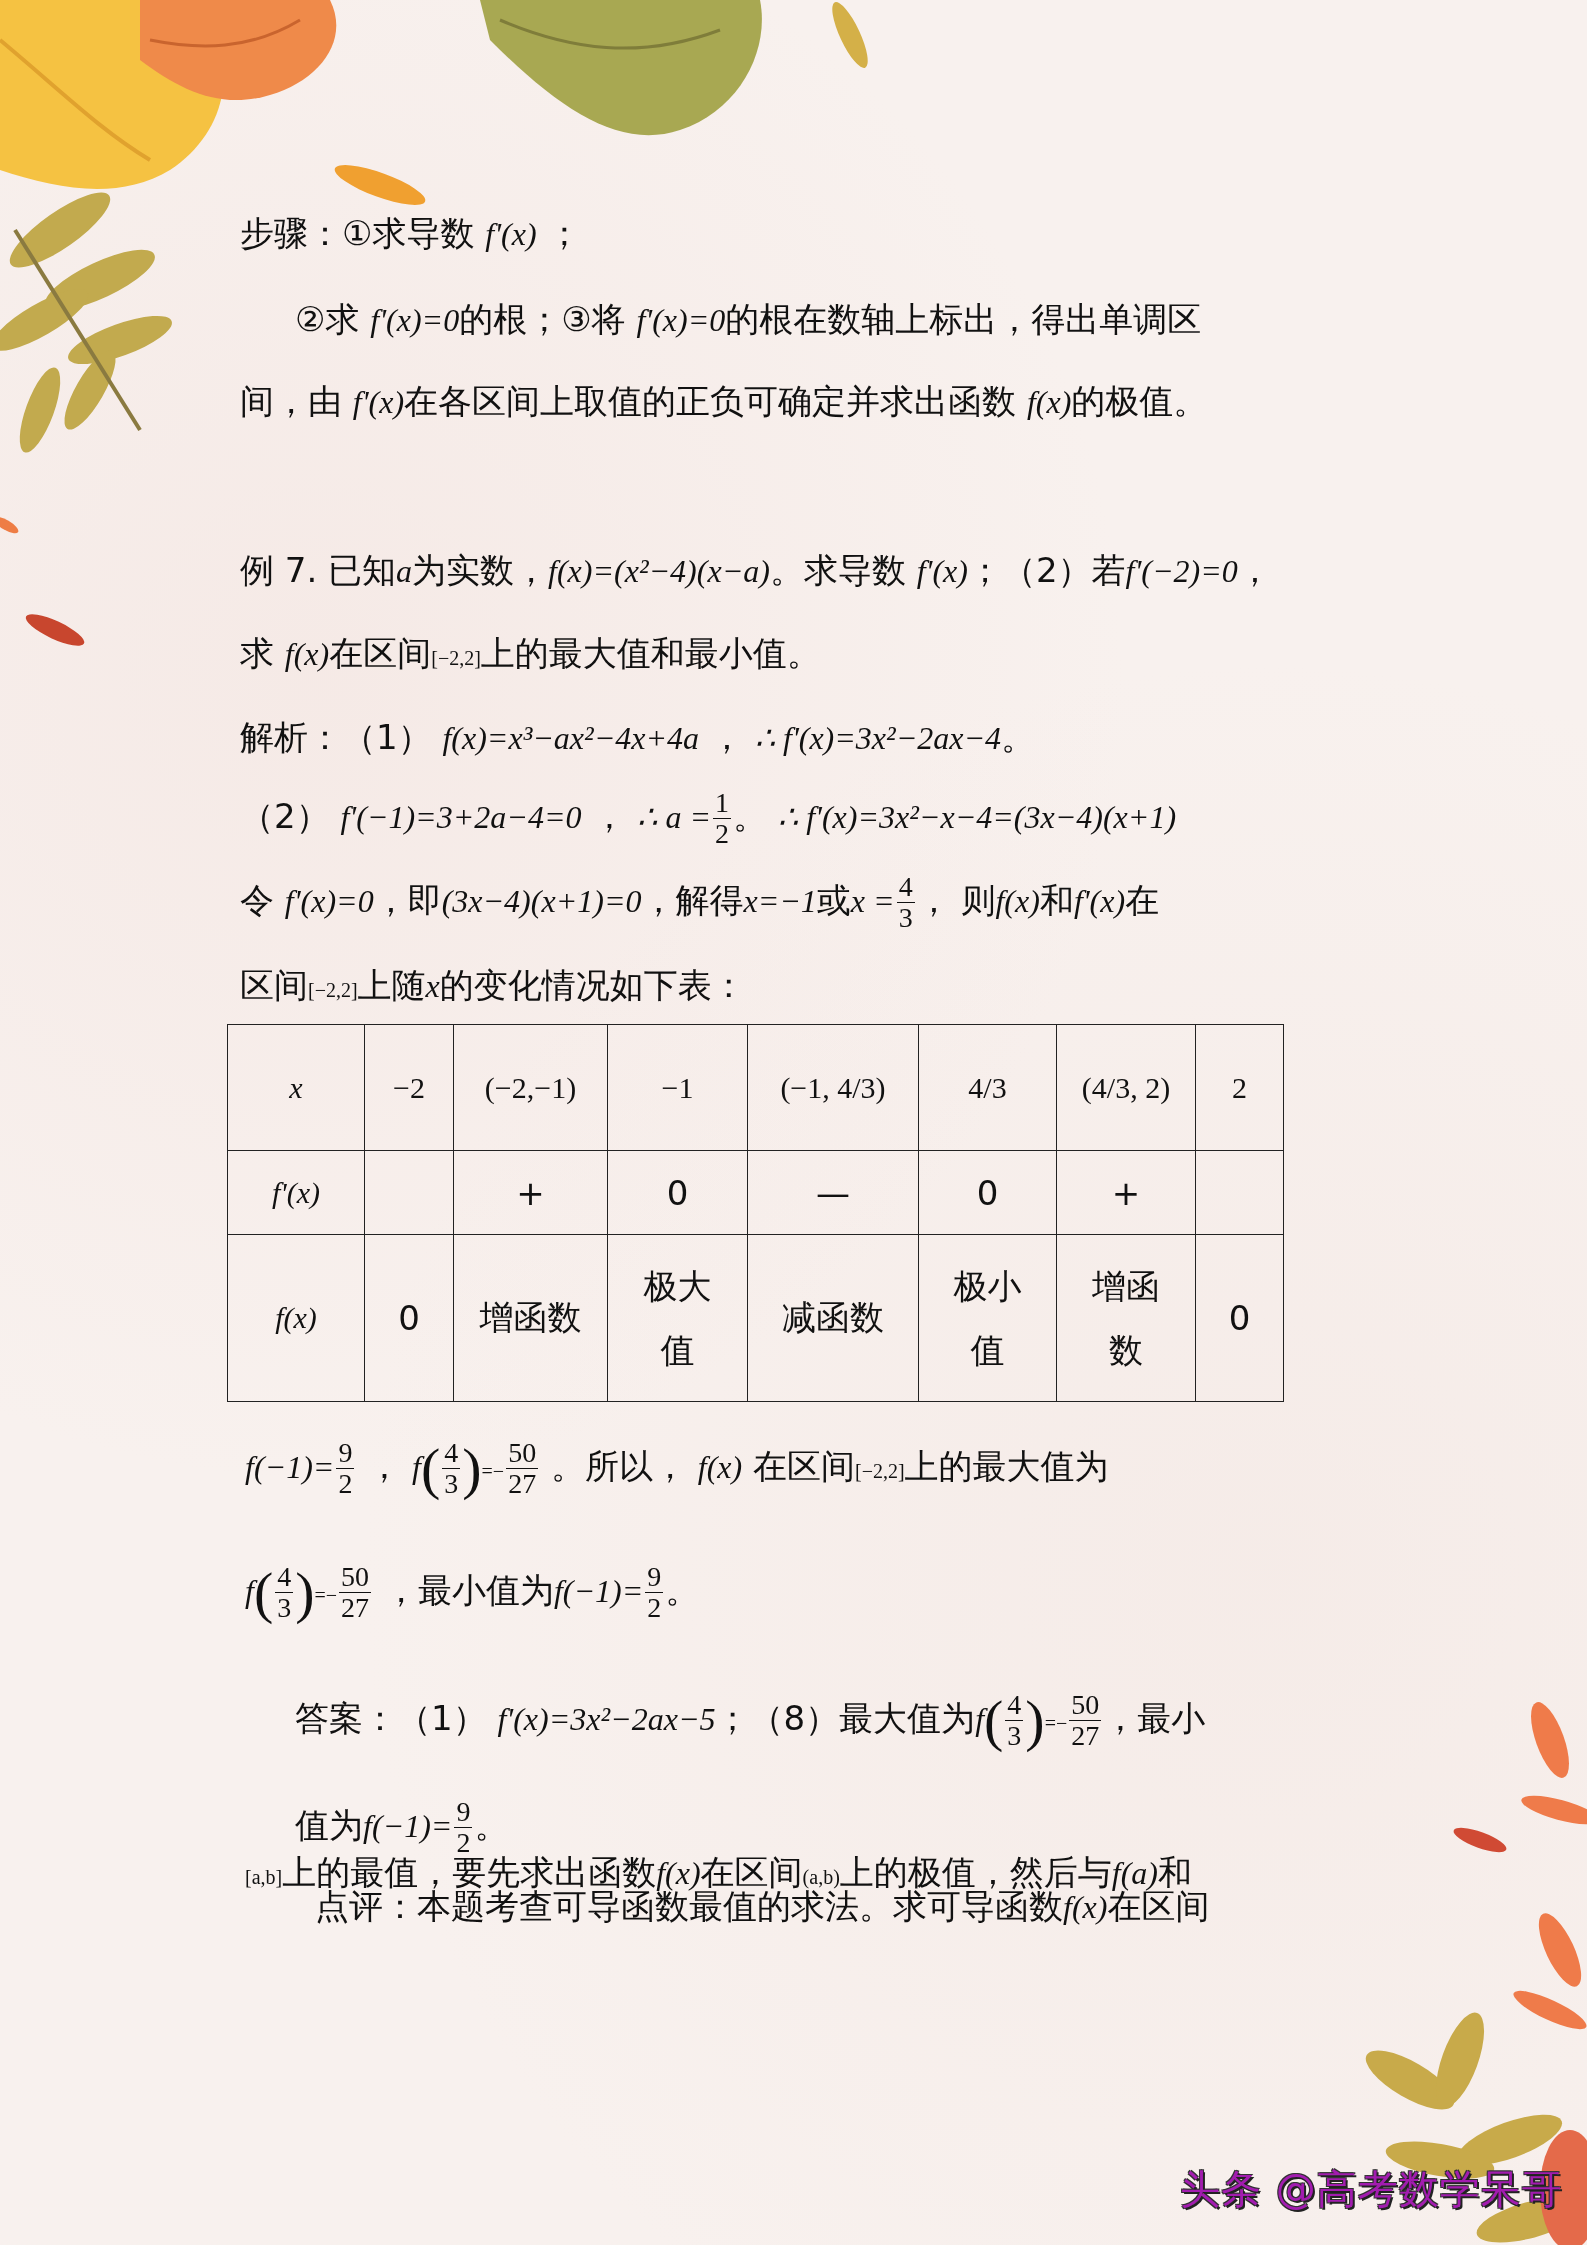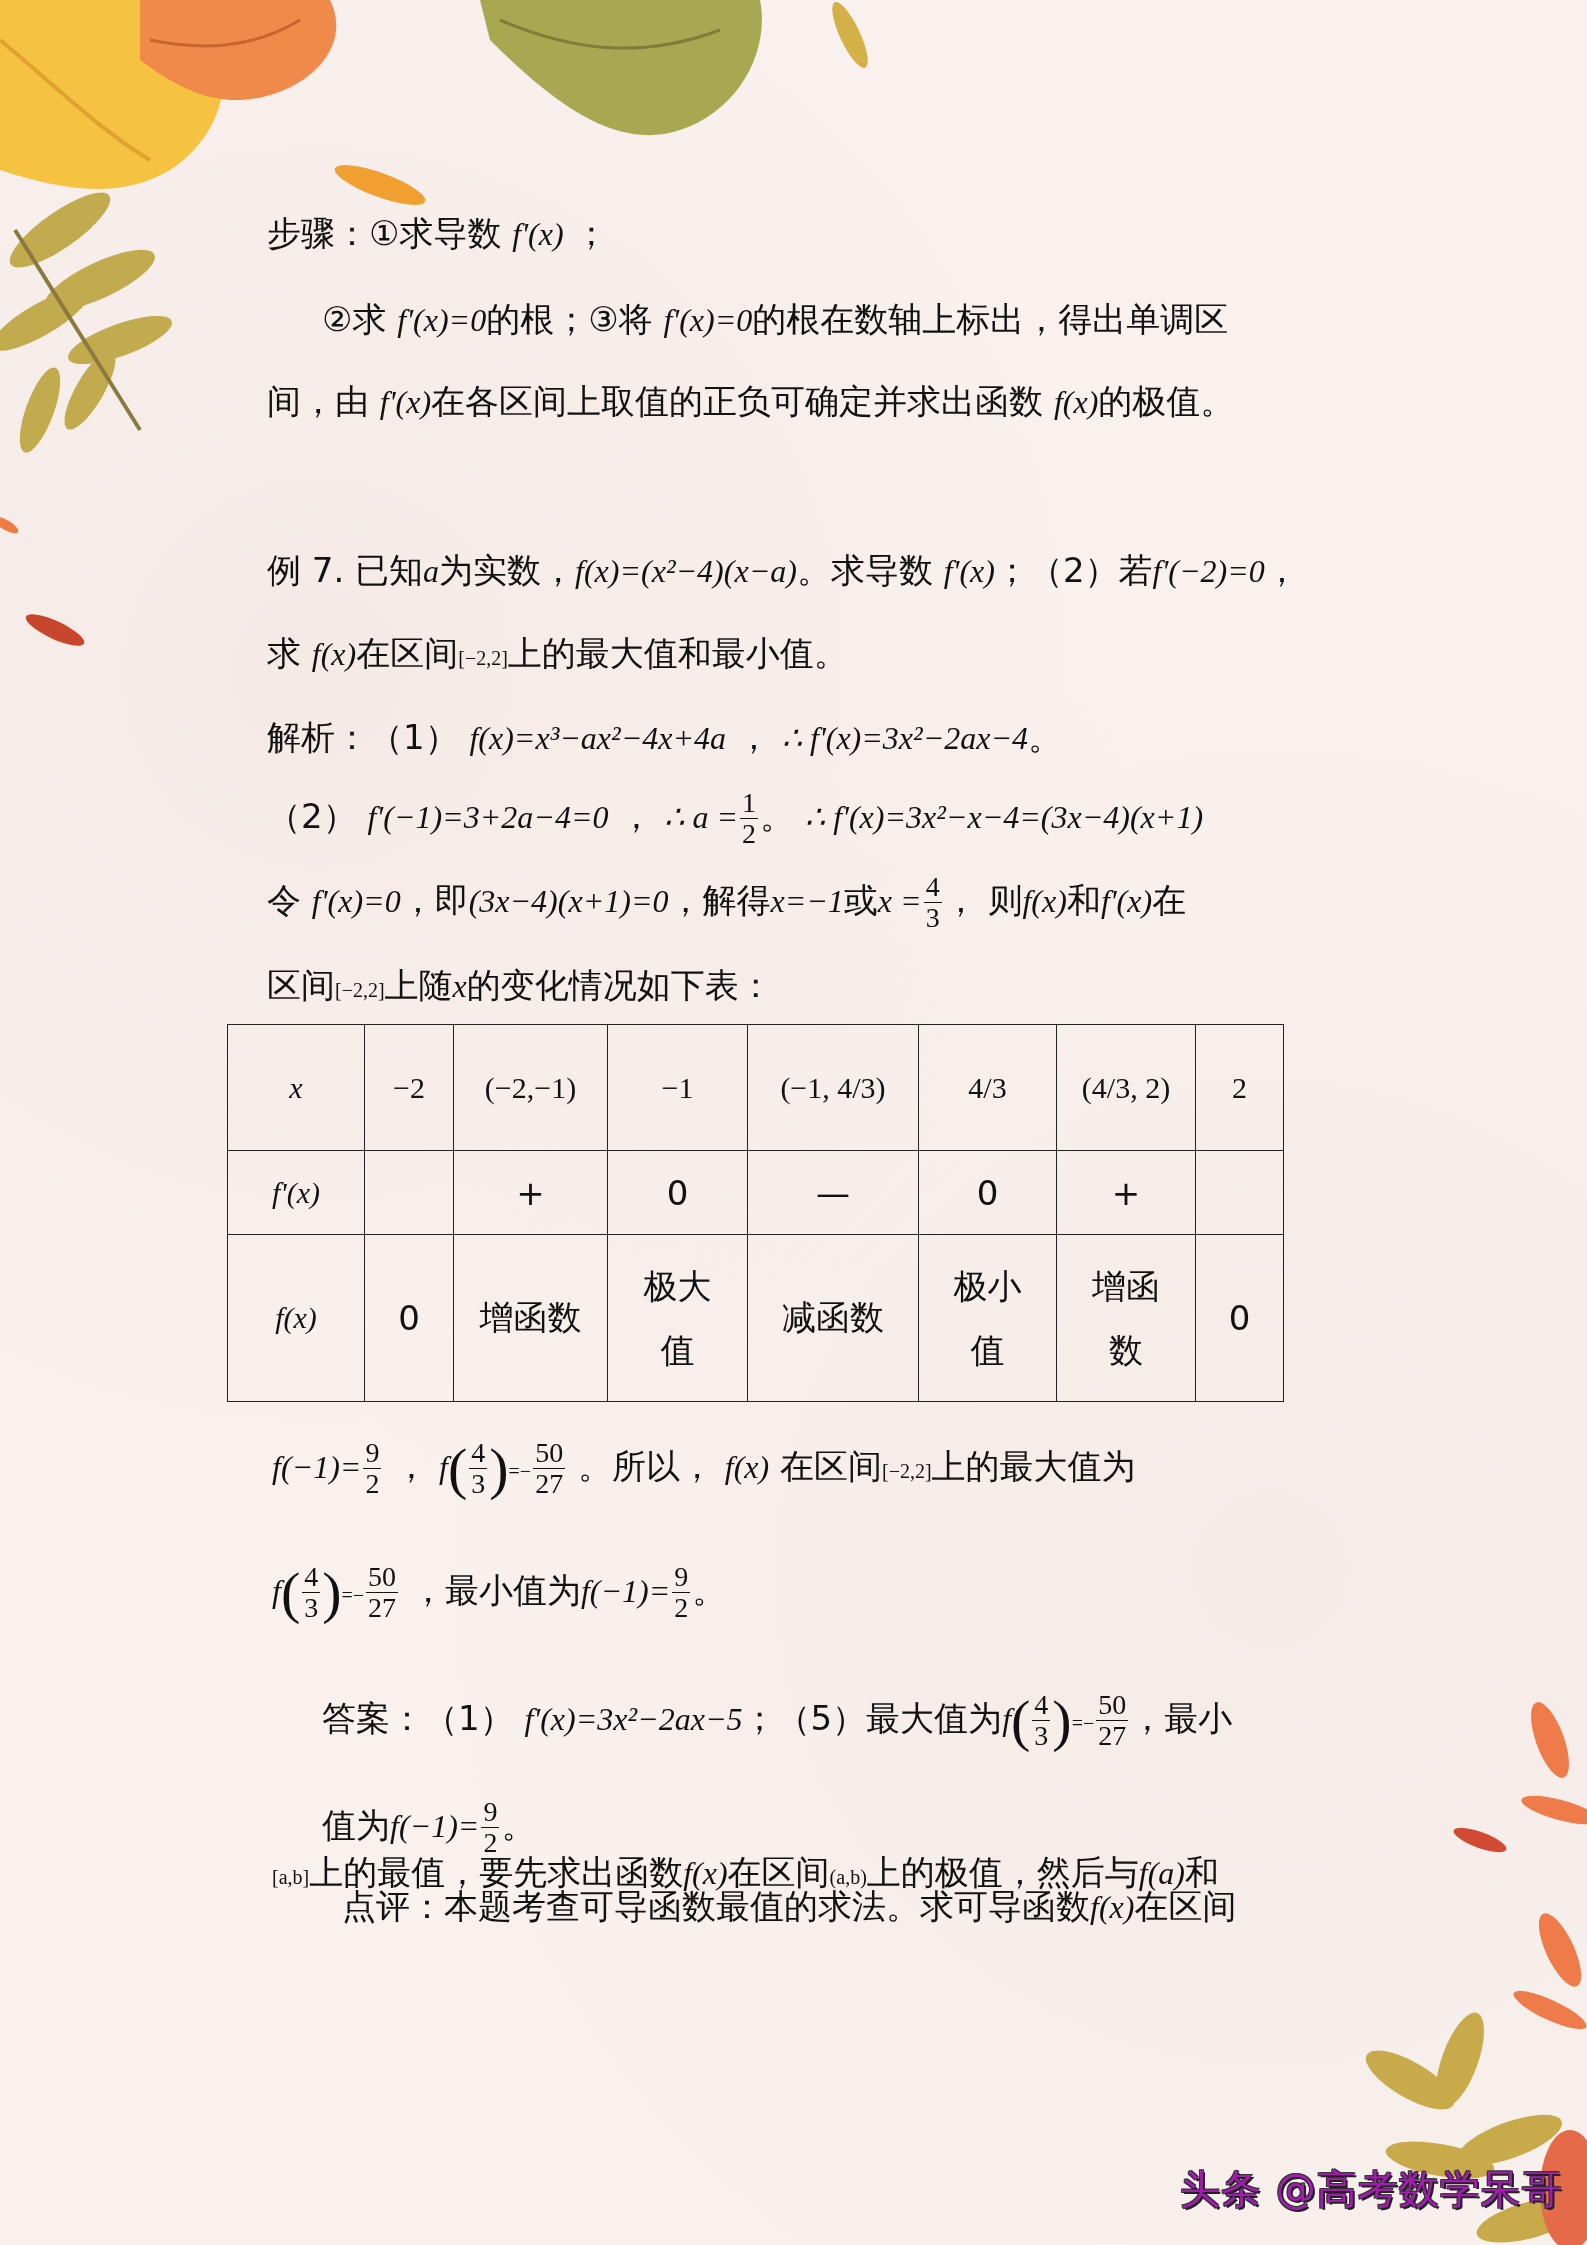--- a/index.html
+++ b/index.html
@@ -10,21 +10,21 @@
     color:#111;
   }
   .paper-grain {
     position:absolute; inset:0;
     background:
       radial-gradient(circle at 20% 30%, rgba(240,220,215,.35) 0, transparent 40%),
       radial-gradient(circle at 80% 70%, rgba(240,225,220,.35) 0, transparent 45%);
   }
   .deco { position:absolute; }
   .line {
-    position:absolute; left:240px; font-size:34px; line-height:42px; white-space:nowrap;margin-left:27px;
+    position:absolute; left:240px; font-size:34px; line-height:42px; white-space:nowrap;
   }
   .m { font-family:"Liberation Serif","DejaVu Serif",serif; font-style:italic; font-size:32px; }
   .mn { font-family:"Liberation Serif","DejaVu Serif",serif; font-size:20px; }
   .frac { display:inline-flex; flex-direction:column; align-items:center; vertical-align:middle;
     font-family:"Liberation Serif","DejaVu Serif",serif; font-size:28px; line-height:30px; margin:0 2px; }
   .frac .num { border-bottom:1.5px solid #111; padding:0 2px; }
   .paren-big { font-family:"Liberation Serif",serif; font-size:58px; vertical-align:middle; line-height:1; font-weight:100; }
 
   table.var {
     position:absolute; left:227px; top:1024px; border-collapse:collapse;
@@ -211,21 +211,21 @@
       <span>27</span>
     </span>
   <span>，最小值为</span><span class="m">f(−1)=</span><span class="frac">
       <span class="num">9</span>
       <span>2</span>
     </span><span>。</span>
 </div>
 
 <div class="line" style="top:1690px;left:295px">
   <span>答案：（1）</span>
-  <span class="m">f'(x)=3x²−2ax−5</span><span>；（5）最大值为</span><span class="m">f</span><span class="paren-big">(</span><span class="frac">
+  <span class="m">f'(x)=3x²−2ax−5</span><span>；（8）最大值为</span><span class="m">f</span><span class="paren-big">(</span><span class="frac">
       <span class="num">4</span>
       <span>3</span>
     </span><span class="paren-big">)</span><span class="mn">=−</span><span class="frac">
       <span class="num">50</span>
       <span>27</span>
     </span><span>，最小</span>
 </div>
 <div class="line" style="top:1797px;left:295px">
   <span>值为</span><span class="m">f(−1)=</span><span class="frac">
       <span class="num">9</span>

